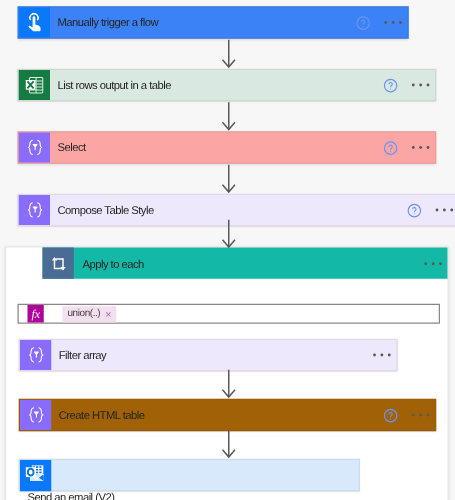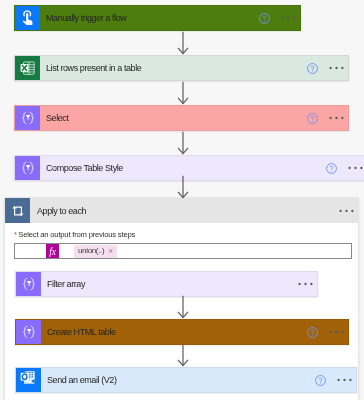--- a/index.html
+++ b/index.html
@@ -19,41 +19,41 @@
   .dots{display:block;width:15px;height:6px;}
   .dots svg{display:block;}
 
   
   .arrow{position:absolute;width:14px;}
   .arrow svg{display:block;}
 
   
   .scope{position:absolute;box-sizing:border-box;background:#ffffff;border:1px solid #e6e6e6;
          box-shadow:0 0.8px 2.2px rgba(0,0,0,0.13),0 0.1px 0.4px rgba(0,0,0,0.10);}
-  .scope-head{display:flex;align-items:stretch;height:25px;background:#e5e5e5;}
+  .scope-head{display:flex;align-items:stretch;height:25px;background:#14b8a6;margin-left:29px;}
   .scope-head .ico{width:25px;flex:0 0 25px;display:flex;align-items:center;justify-content:center;background:#4a6b93;}
   .scope-head .title{flex:1;display:flex;align-items:center;padding-left:7px;font-size:9px;color:#252423;letter-spacing:-0.42px;white-space:nowrap;}
   .scope-head .right{display:flex;align-items:center;padding-right:4.5px;}
 
   .field-label{position:absolute;font-size:7.7px;color:#323130;white-space:nowrap;letter-spacing:-0.22px;}
   .req{color:#d13438;margin-right:1.5px;display:inline-block;}
   .token-box{position:absolute;box-sizing:border-box;background:#fff;border:1px solid #8a8886;
              display:flex;align-items:center;padding-left:7px;}
   .token{display:inline-flex;align-items:center;height:14px;}
-  .token .fx{width:13px;height:14px;background:#b0039b;display:flex;align-items:center;justify-content:center;margin-left:24px;}
+  .token .fx{width:13px;height:14px;background:#b0039b;display:flex;align-items:center;justify-content:center;}
   .token .tk-body{display:inline-flex;align-items:center;height:13px;background:#f4dff0;margin-left:15px;padding:0 2px 0 0;}
   .token .tk-label{font-size:8px;color:#403e3d;padding:0 4px 0 4px;line-height:1;letter-spacing:-0.35px;}
   .token .tk-x{font-size:8.5px;color:#b06aa4;padding-right:2px;line-height:1;}
 </style>
 </head>
 <body>
 
 <div class="canvas">
 
-  <div class="card" style="left:14px;top:5px;width:287px;background:#4d7c0f;">
+  <div class="card" style="left:14px;top:5px;width:313px;background:#3b82f6;">
     <div class="ico" style="background:#0a78fb;">
       <svg width="13" height="17" viewBox="0 0 13 17" aria-hidden="true" style="margin-left:2px;margin-top:1px;">
         <path fill="none" stroke="#ffffff" stroke-width="1.3" d="M2.55 6.1a3.25 3.25 0 1 1 5.3 0"></path>
         <path fill="#ffffff" d="M4.1 4.1a1.1 1.1 0 0 1 2.2 0v5.4l2.45.82c1.02.34 1.68 1.28 1.68 2.36v1.55a.85.85 0 0 1-.85.85H4.6L0.7 11.4l.88-.92 2.52 1.58z"></path>
       </svg>
     </div>
     <div class="title">Manually trigger a flow</div>
     <div class="right">
       <span class="helpbtn">
         <svg width="13" height="13" viewBox="0 0 16 16">
@@ -82,21 +82,21 @@
     <div class="ico" style="background:#157b42;">
       <svg width="17" height="17" viewBox="0 0 18 18" aria-hidden="true">
         <g fill="none" stroke="#dcebe2" stroke-width="0.85">
           <rect x="4.8" y="2.1" width="11.3" height="13.1" rx="0.8"></rect>
           <path d="M4.8 5.0h11.3M4.8 7.6h11.3M4.8 10.2h11.3M4.8 12.7h11.3M10.45 2.1v13.1"></path>
         </g>
         <rect x="1.7" y="4.3" width="8.1" height="8.1" rx="0.4" fill="#ffffff"></rect>
         <path d="M3.6 6.0l4.2 4.7M7.8 6.0l-4.2 4.7" stroke="#157b42" stroke-width="1.6" fill="none" stroke-linecap="square"></path>
       </svg>
     </div>
-    <div class="title">List rows present in a table</div>
+    <div class="title">List rows output in a table</div>
     <div class="right">
       <span class="helpbtn">
         <svg width="13" height="13" viewBox="0 0 16 16">
             <circle cx="8" cy="8" r="6.1" fill="none" stroke="#6b93f5" stroke-width="1.15"></circle>
             <path d="M6.35 6.25a1.68 1.68 0 0 1 3.3.45c0 1.15-1.6 1.3-1.6 2.5M8 11.3v.1" fill="none" stroke="#6b93f5" stroke-width="1.05" stroke-linecap="round"></path>
           </svg>
       </span>
       <span class="dots">
           <svg width="15" height="6" viewBox="0 0 15 6">
             <circle cx="1.6" cy="3" r="1.15" fill="#5b5957"></circle>
@@ -201,23 +201,20 @@
         <span class="dots">
             <svg width="15" height="6" viewBox="0 0 15 6">
               <circle cx="1.6" cy="3" r="1.15" fill="#5b5957"></circle>
               <circle cx="7.5" cy="3" r="1.15" fill="#5b5957"></circle>
               <circle cx="13.4" cy="3" r="1.15" fill="#5b5957"></circle>
             </svg>
           </span>
       </div>
     </div>
 
-    <div class="field-label" style="left:9px;top:32px;">
-      <span class="req">*</span><span>Select an output from previous steps</span>
-    </div>
 
     <div class="token-box" style="left:9px;top:45px;width:338px;height:16px;">
       <span class="token">
         <span class="fx">
           <svg width="11" height="11" viewBox="0 0 12 12">
               <text x="6.2" y="9.4" font-family="Liberation Serif,serif" font-size="10.5" font-style="italic" fill="#ffffff" text-anchor="middle">fx</text>
             </svg>
         </span>
         <span class="tk-body">
           <span class="tk-label">union(..)</span>
@@ -284,21 +281,21 @@
     </div>
   </div>
 
   <div class="arrow" style="left:176px;top:343px;height:24px;">
     <svg width="14" height="24" viewBox="0 0 14 24">
         <path d="M7 0.8V22.4" stroke="#595959" stroke-width="1.2" fill="none"></path>
         <path d="M2.0 16.8L7 22.6L12.0 16.8" stroke="#595959" stroke-width="1.2" fill="none" stroke-linecap="butt" stroke-linejoin="miter"></path>
       </svg>
   </div>
 
-  <div class="card" style="left:15px;top:367px;width:342px;background:#d9e9fc;">
+  <div class="card" style="left:15px;top:367px;width:273px;background:#d9e9fc;flex-direction:column;">
     <div class="ico" style="background:#0a78fb;">
       <svg width="17" height="17" viewBox="0 0 18 18" aria-hidden="true" style="margin-top:-1px;">
 
         <rect x="5.8" y="0.3" width="9.7" height="9.8" fill="#ffffff"></rect>
         <g fill="#1578d8">
           <rect x="6.5" y="1.0" width="1.9" height="1.4"></rect>
             <rect x="9.3" y="1.0" width="1.9" height="1.4"></rect>
             <rect x="12.1" y="1.0" width="1.9" height="1.4"></rect>
           <rect x="6.5" y="3.3" width="1.9" height="1.4"></rect>
             <rect x="9.3" y="3.3" width="1.9" height="1.4"></rect>

